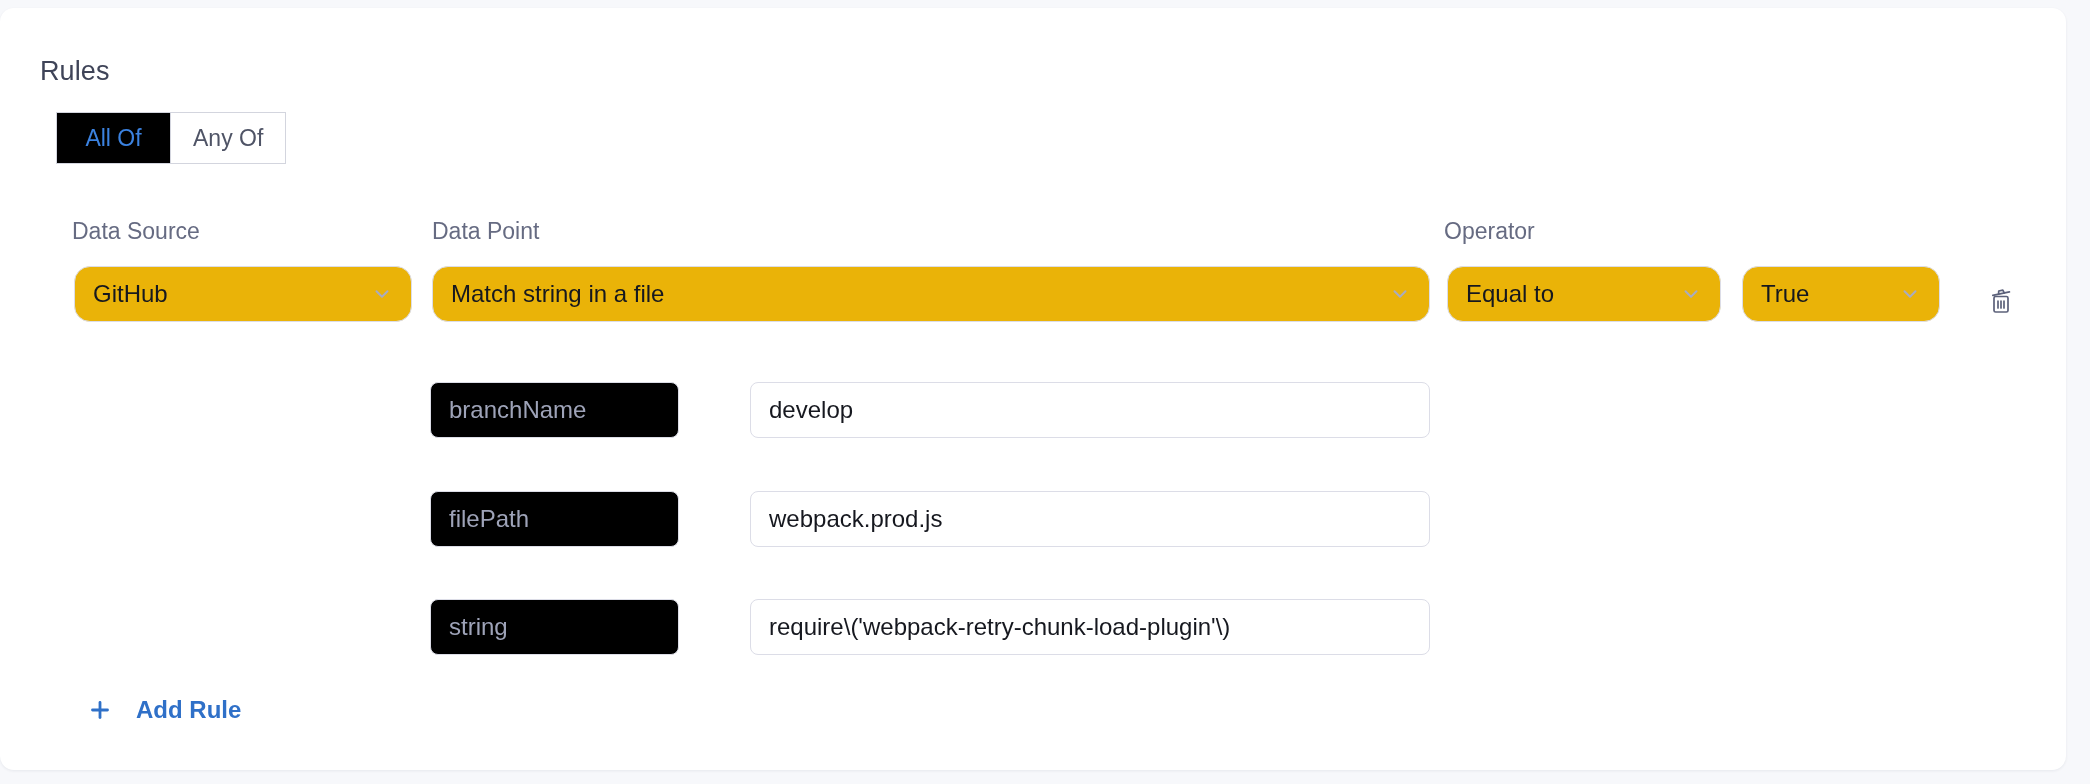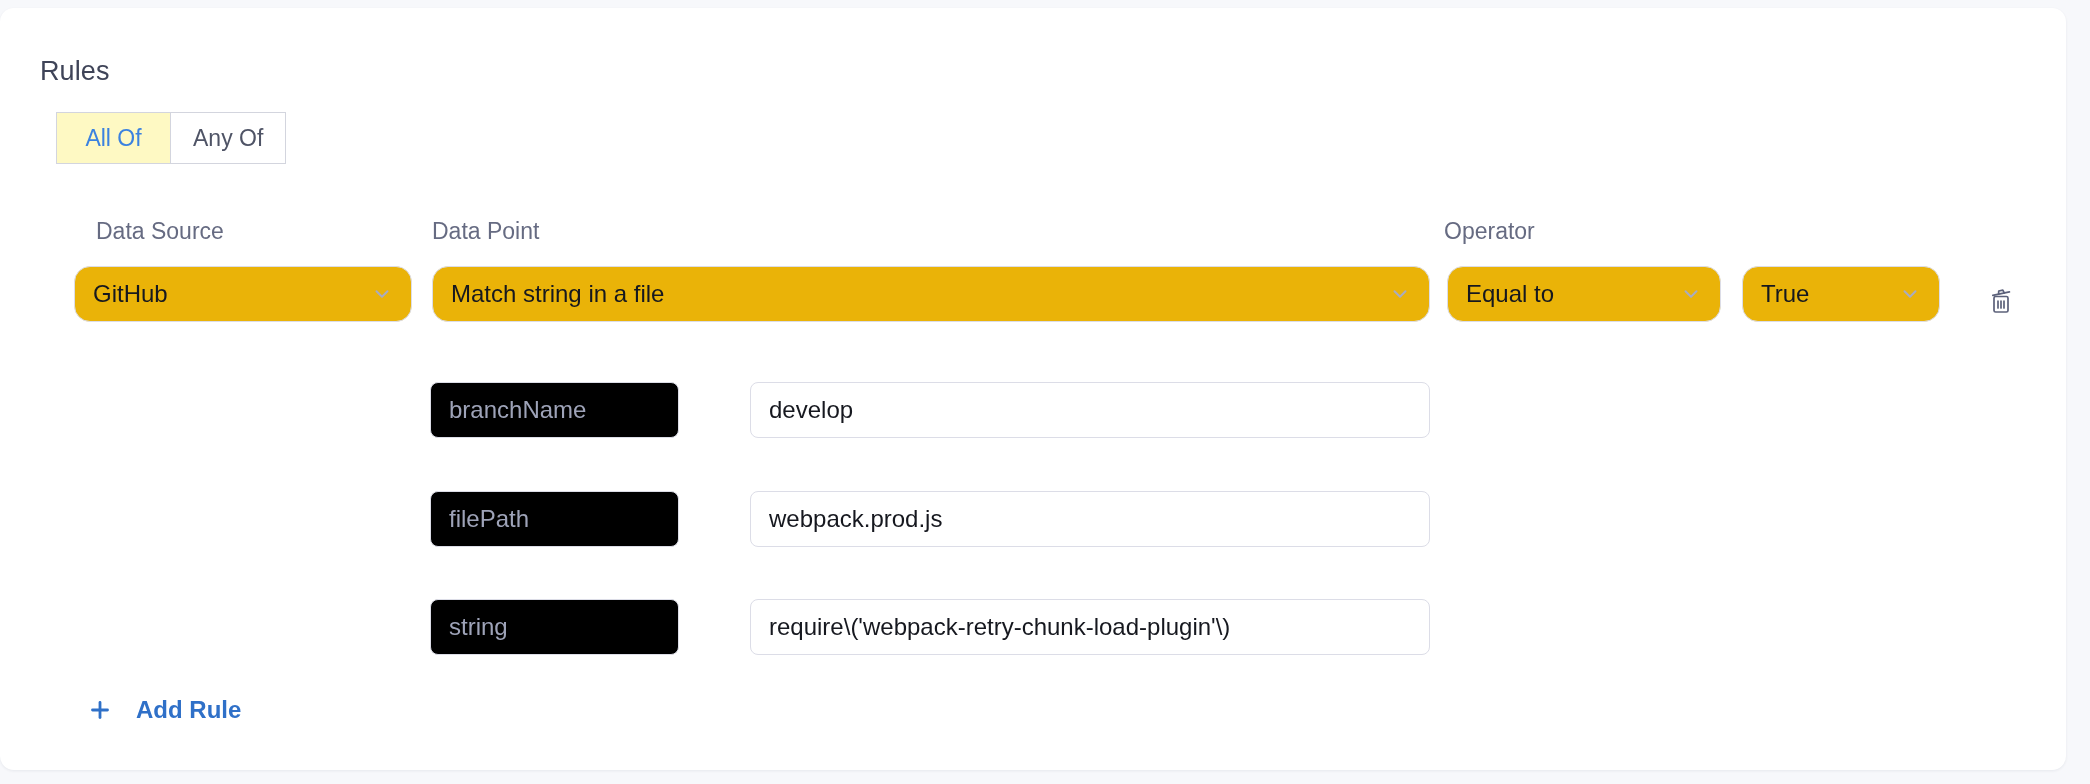--- a/index.html
+++ b/index.html
@@ -49,33 +49,33 @@
     justify-content: center;
     font-size: 23px;
     border: 1px solid #d3d5de;
     background: #ffffff;
     color: #4f5466;
     cursor: pointer;
     padding: 0 22px;
     min-width: 115px;
   }
   .seg-btn.active {
-    background: #fef9c3;
+    background: #000000;
     color: #3b82e0;
     border-color: #d3d5de;
   }
   .seg-btn + .seg-btn { border-left: none; }
 
   
   .col-label {
     position: absolute;
     font-size: 23px;
     color: #666b82;
   }
-  #label-data-source { left: 72px;  top: 210px; margin-left: 24px; }
+  #label-data-source { left: 72px;  top: 210px; }
   #label-data-point  { left: 432px; top: 210px; }
   #label-operator    { left: 1444px; top: 210px; }
 
   
   .field {
     position: absolute;
     height: 56px;
     border: 1px solid #dcdde7;
     border-radius: 16px;
     background: #eab308;

